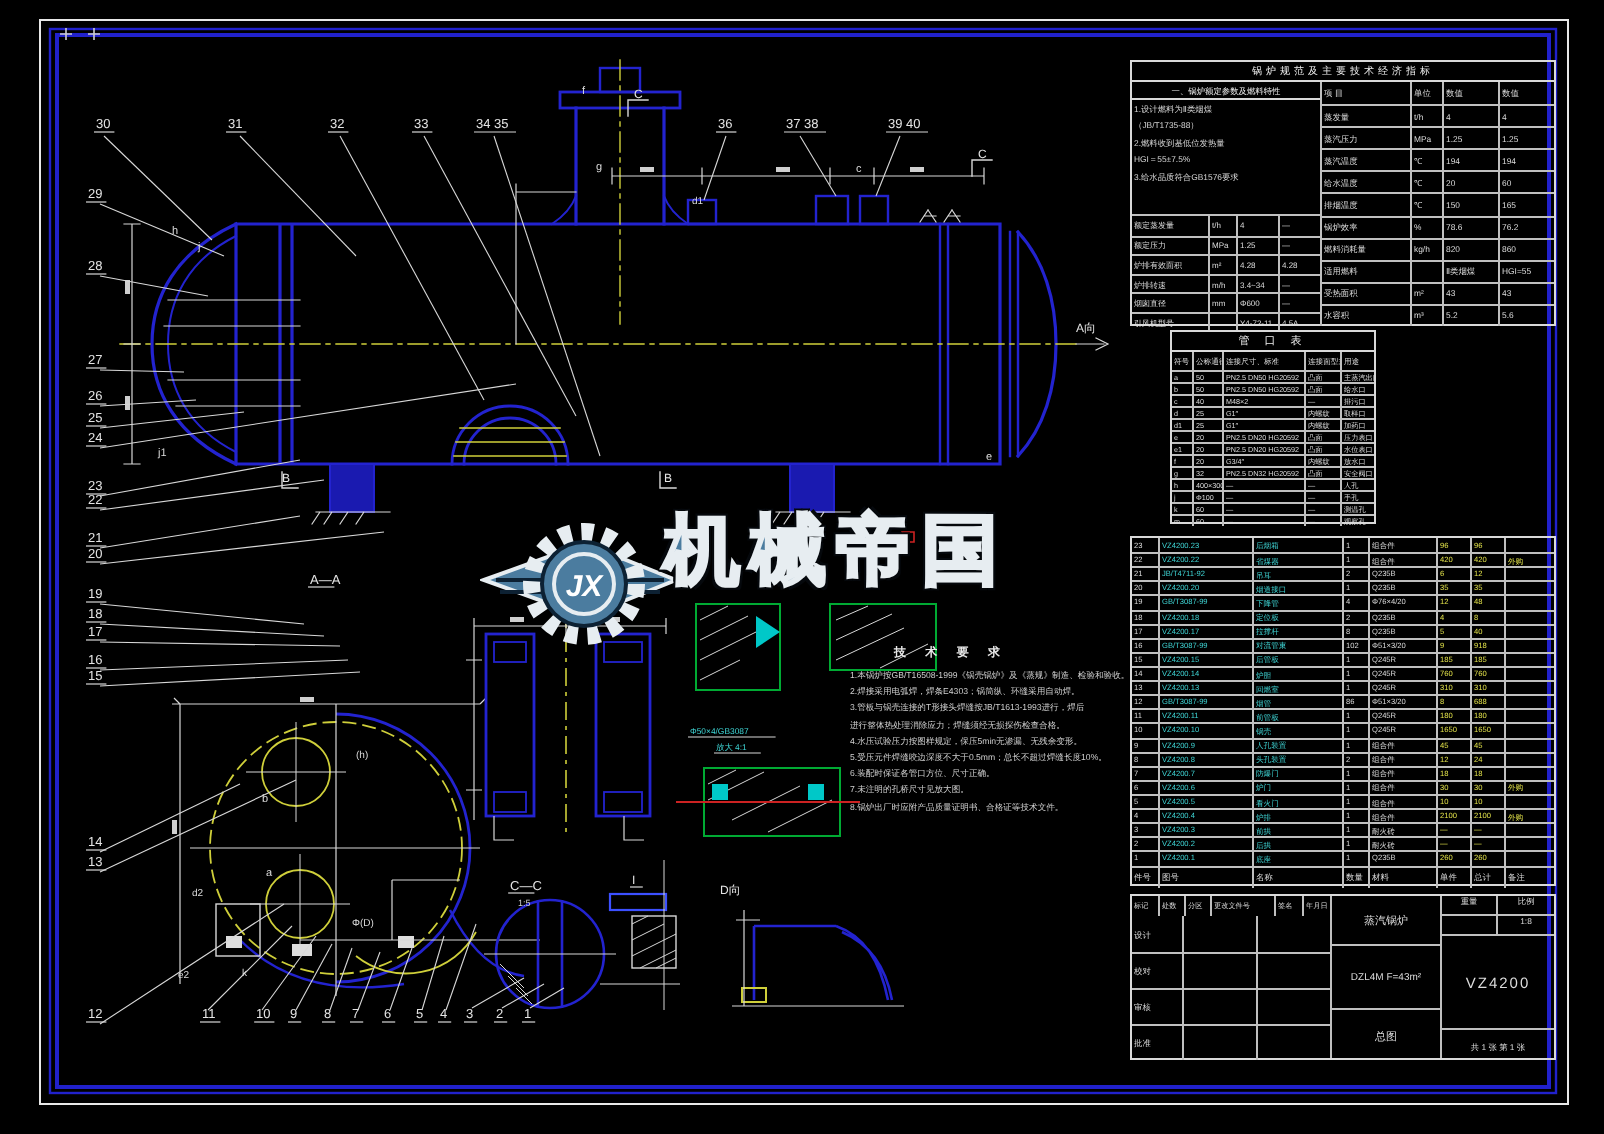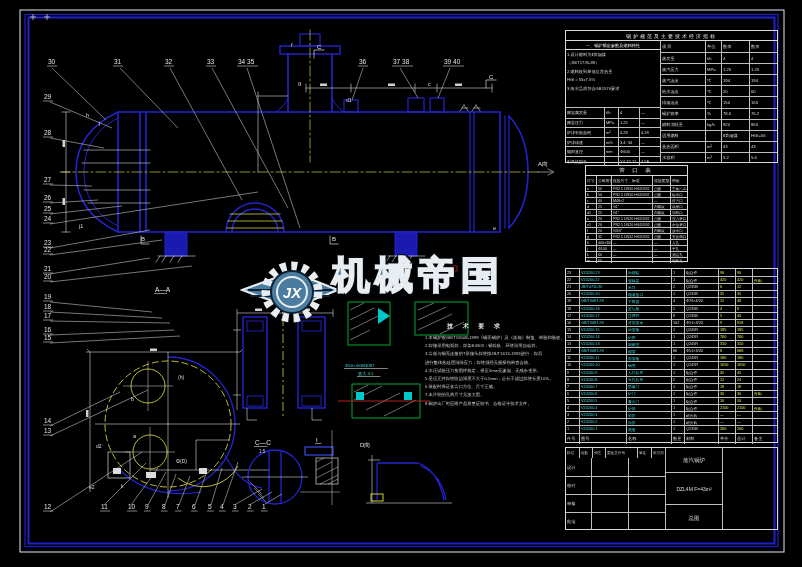--- a/index.html
+++ b/index.html
@@ -839,15 +839,27 @@
             <div class="tcell " style="width: 37px; font-size: 4.2px;"></div>
             <div class="tcell " style="width: 37px; font-size: 4.2px;"></div>
           </div>
         </div>
   </div>
   <div style="width:57px;border-right:0.5px solid #bfbfbf;box-sizing:border-box;text-align:center;">
     <div style="height:24px;border-bottom:0.5px solid #bfbfbf;display:flex;align-items:center;justify-content:center;font-size:5.5px;">蒸汽锅炉</div>
     <div style="height:31px;border-bottom:0.5px solid #bfbfbf;display:flex;align-items:center;justify-content:center;font-size:5px;">DZL4M F=43m²</div>
     <div style="height:26px;display:flex;align-items:center;justify-content:center;font-size:5.5px;">总图</div>
   </div>
+  <div style="width:56px;text-align:center;">
+    <div style="display:flex;height:9px;border-bottom:0.5px solid #bfbfbf;">
+      <div class="tb-lbl" style="width:28px;border-right:0.5px solid #bfbfbf;box-sizing:border-box;">重量</div>
+      <div class="tb-lbl" style="width:28px;">比例</div>
+    </div>
+    <div style="display:flex;height:9px;border-bottom:0.5px solid #bfbfbf;">
+      <div style="width:28px;border-right:0.5px solid #bfbfbf;box-sizing:border-box;"></div>
+      <div class="tb-lbl" style="width:28px;">1:8</div>
+    </div>
+    <div style="height:46px;border-bottom:0.5px solid #bfbfbf;display:flex;align-items:center;justify-content:center;font-size:7.5px;letter-spacing:1px;">VZ4200</div>
+    <div style="height:17px;display:flex;align-items:center;justify-content:center;font-size:4.2px;">共 1 张  第 1 张</div>
+  </div>
 </div>
 
 </div>
 
 </body></html>

